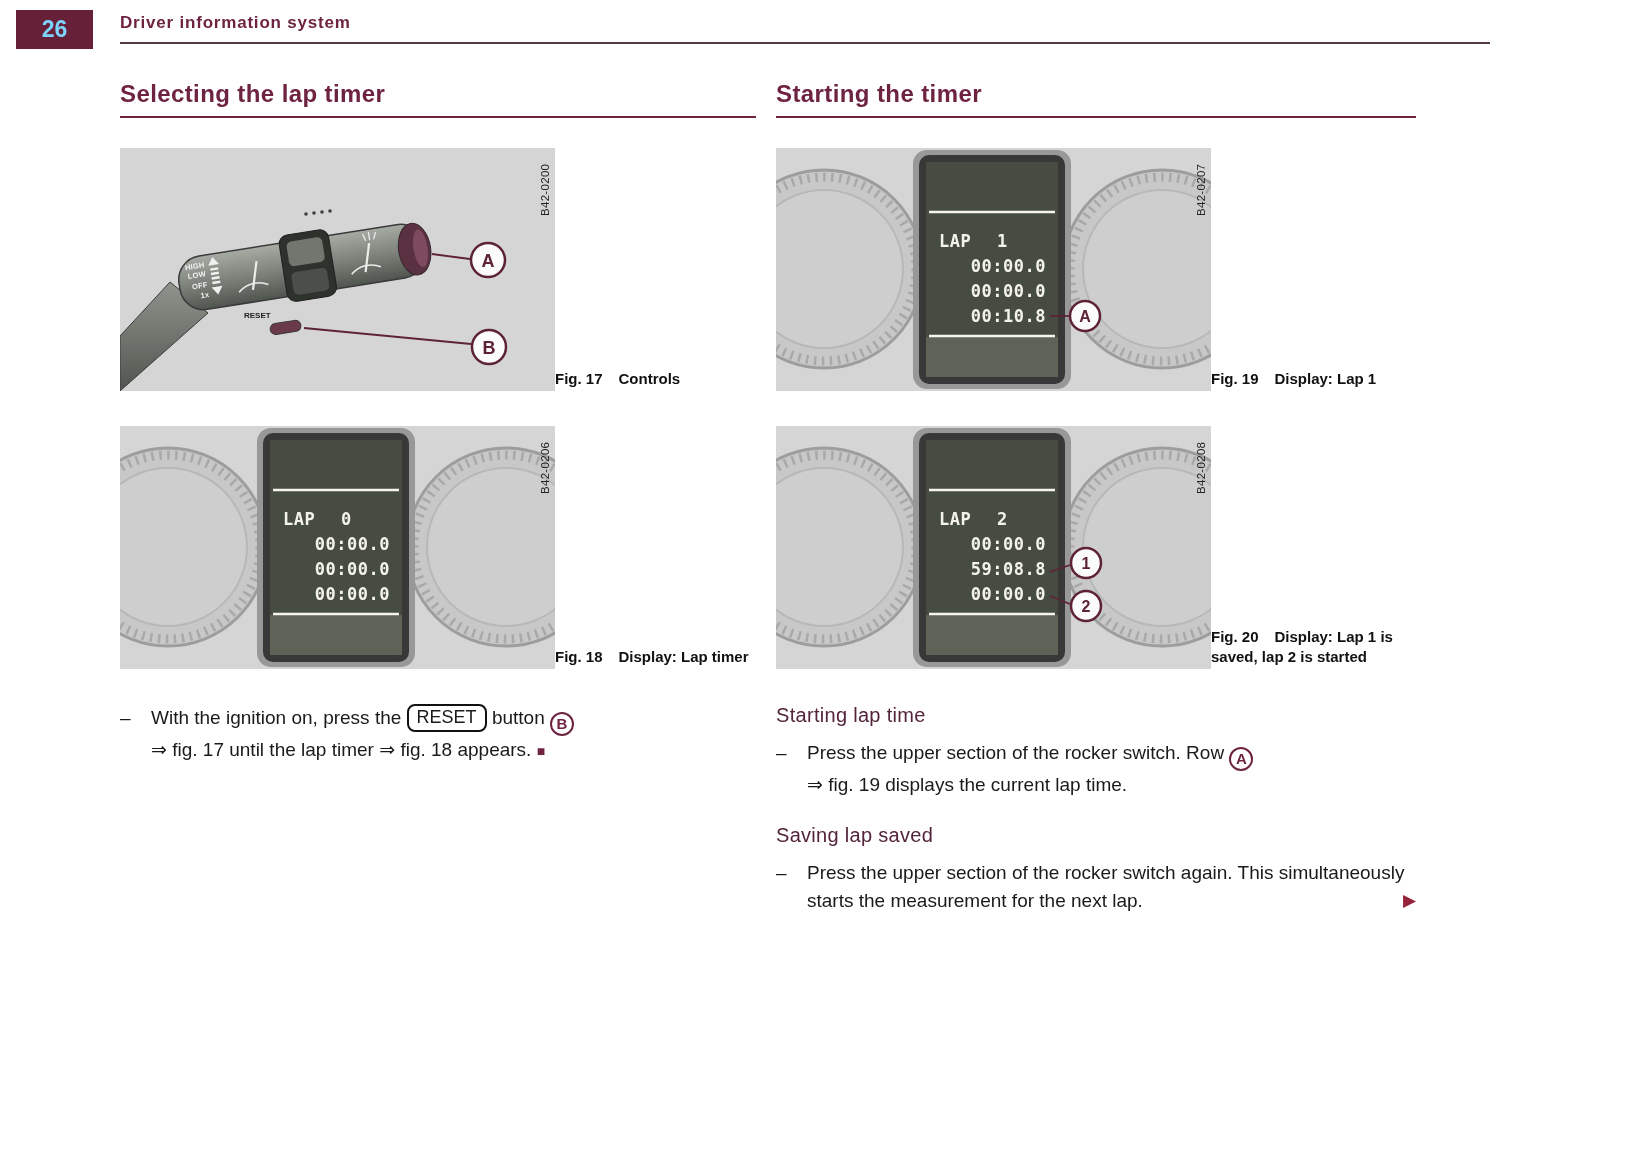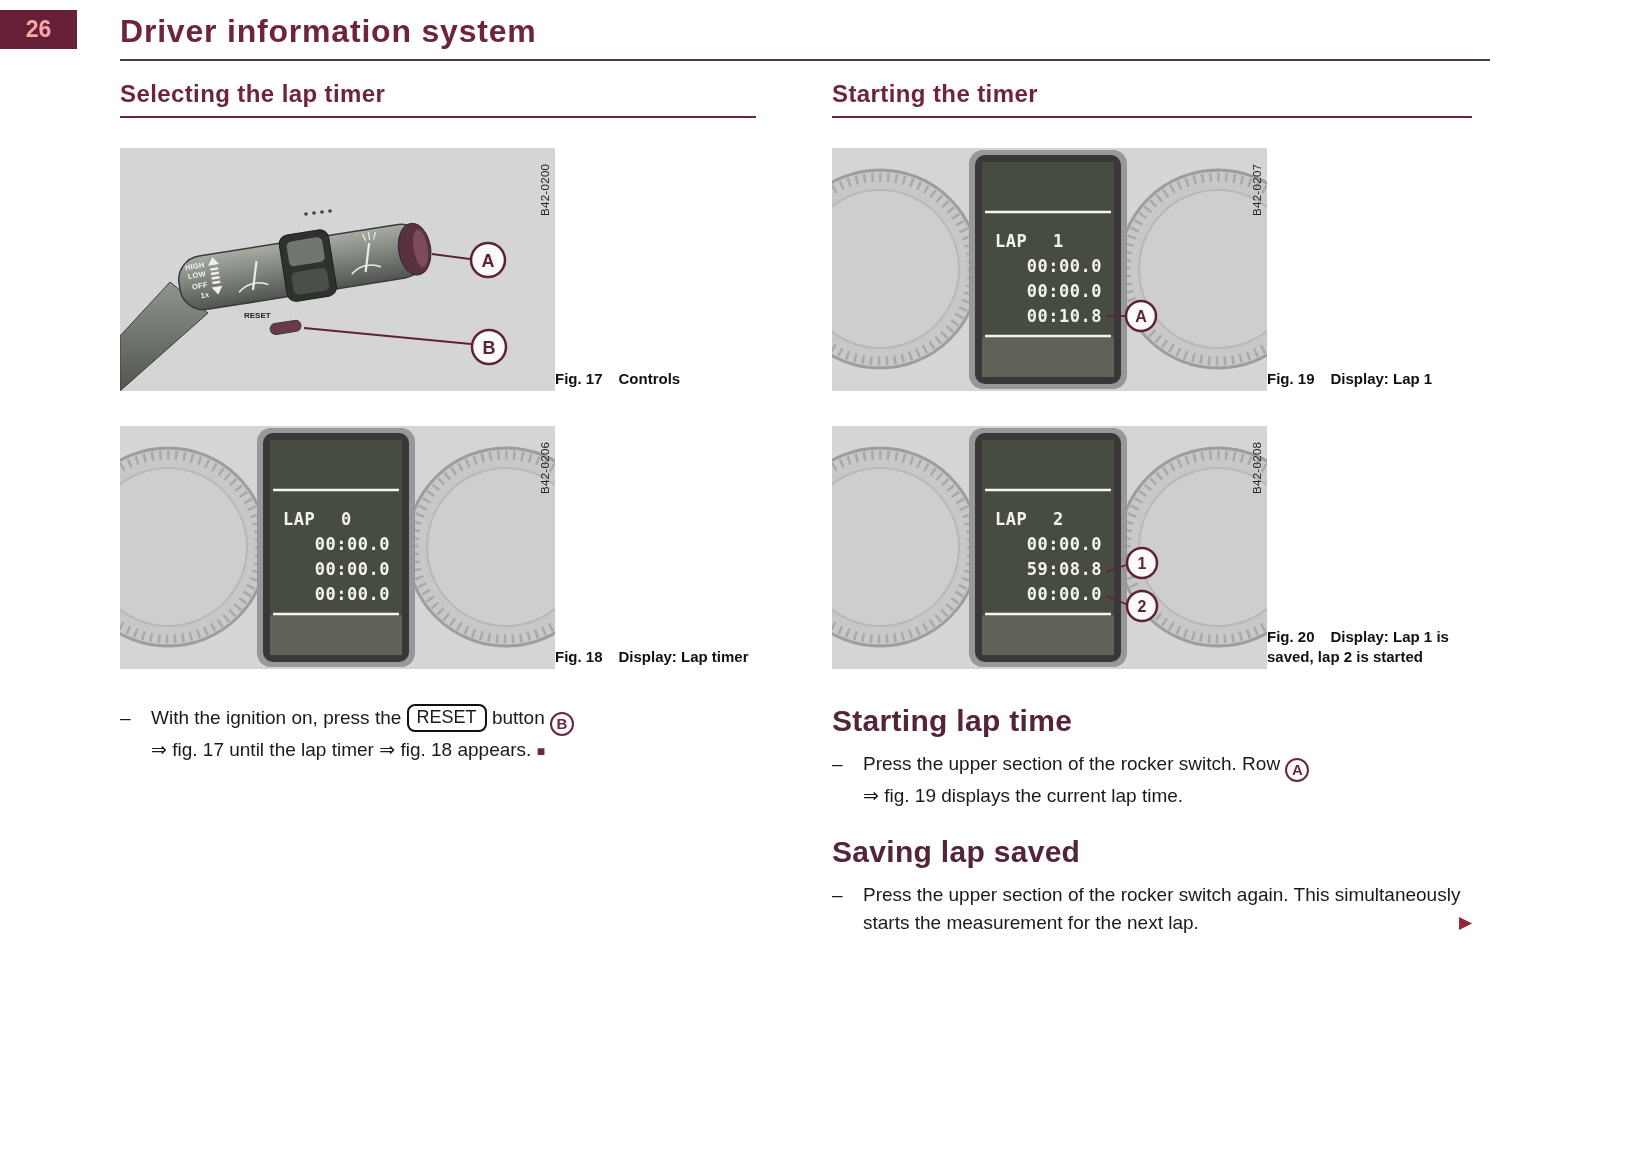--- a/index.html
+++ b/index.html
@@ -1,31 +1,31 @@
 <!DOCTYPE html>
 <html><head>
 <meta charset="utf-8">
 <style>
   * { margin:0; padding:0; box-sizing:border-box; }
   html,body { background:#ffffff; }
   body { font-family:"Liberation Sans",sans-serif; color:#1a1a1a; }
   .page { position:relative; width:1646px; height:1165px; background:#ffffff; overflow:hidden; }
 
   
-  .pagenum-badge { position:absolute; left:0; top:10px; width:77px; height:39px;
-    background:#662038; color:#fca5a5; font-size:23px; font-weight:bold;
+  .pagenum-badge { position:absolute; left:16px; top:10px; width:77px; height:39px;
+    background:#662038; color:#7dd3fc; font-size:23px; font-weight:bold;
     display:flex; align-items:center; justify-content:center; }
   .doc-header { position:absolute; left:120px; top:13px; width:1370px;
     border-bottom:2.5px solid #503a44; padding-bottom:9px; }
-  .doc-header h1 { font-size:32px; font-weight:bold; color:#6e2340; letter-spacing:.8px; }
+  .doc-header h1 { font-size:17px; font-weight:bold; color:#6e2340; letter-spacing:.8px; }
 
   
   .column { position:absolute; top:80px; }
   .col-left { left:120px; width:636px; }
-  .col-right { left:832px; width:640px; }
+  .col-right { left:776px; width:640px; }
   .section-title { font-size:24px; font-weight:bold; color:#6e2340; letter-spacing:.4px;
     padding-bottom:8px; border-bottom:2px solid #6e2340; margin-bottom:30px; }
 
   
   .fig-row { display:flex; margin-bottom:35px; }
   .fig-canvas { width:435px; height:243px; flex:none; display:block; }
   .fig-caption { flex:1; display:flex; align-items:flex-end; }
   .fig-caption p { font-size:15px; font-weight:bold; line-height:1.35; color:#111111; padding-bottom:2px; }
   .cap-label { margin-right:16px; }
 
@@ -49,21 +49,21 @@
   .pointer-line { stroke:#5d2335; stroke-width:1.8; fill:none; }
   .stalk-label { font-size:7.5px; fill:#f2f2f2; font-weight:bold; text-anchor:end; letter-spacing:.2px; }
   .reset-label { font-size:8px; fill:#222222; font-weight:bold; }
 
   
   .para { font-size:19px; line-height:1.5; margin-bottom:22px; }
   .bullet-item { display:flex; font-size:19px; line-height:1.5; margin-bottom:8px; }
   .bullet-dash { width:31px; flex:none; }
   .bullet-body { flex:1; position:relative; }
   .block-line { display:block; }
-  .subheading { font-size:30px; font-weight:bold; color:#53243a; letter-spacing:.3px; margin:24px 0 12px; }
+  .subheading { font-size:20px; font-weight:normal; color:#53243a; letter-spacing:.3px; margin:24px 0 12px; }
   .inline-reset { border:2px solid #111111; border-radius:8px; padding:0 8px 1px;
     font-size:18px; display:inline-block; line-height:1.25; vertical-align:1px; }
   .inline-circ { display:inline-flex; align-items:center; justify-content:center;
     width:24px; height:24px; border:2px solid #6e2340; border-radius:50%;
     color:#6e2340; font-size:15px; font-weight:bold; vertical-align:-5px; }
   .end-mark { color:#6e2340; font-size:14px; }
   .next-arrow { position:absolute; right:0; bottom:2px; color:#96233c; font-size:17px; }
 </style>
 </head>
 <body>

